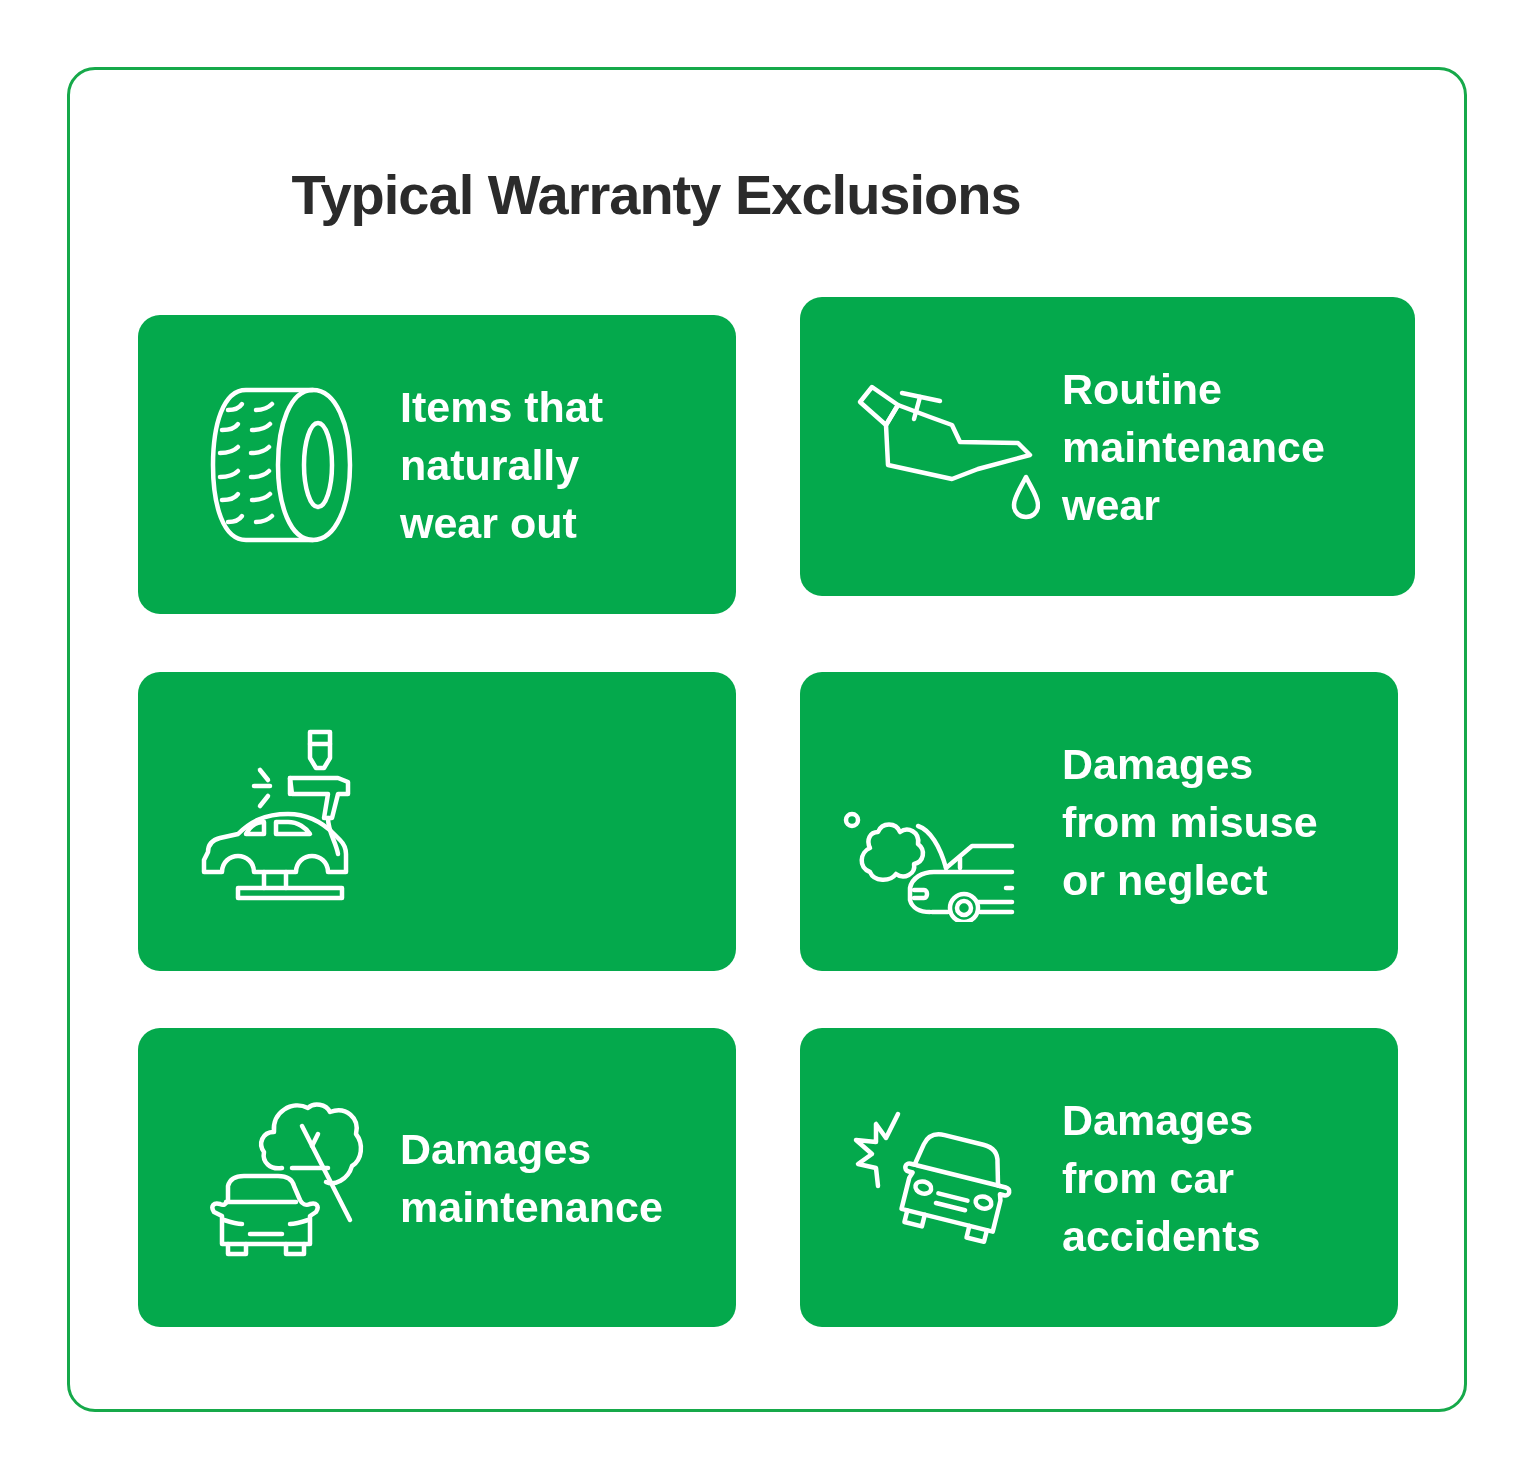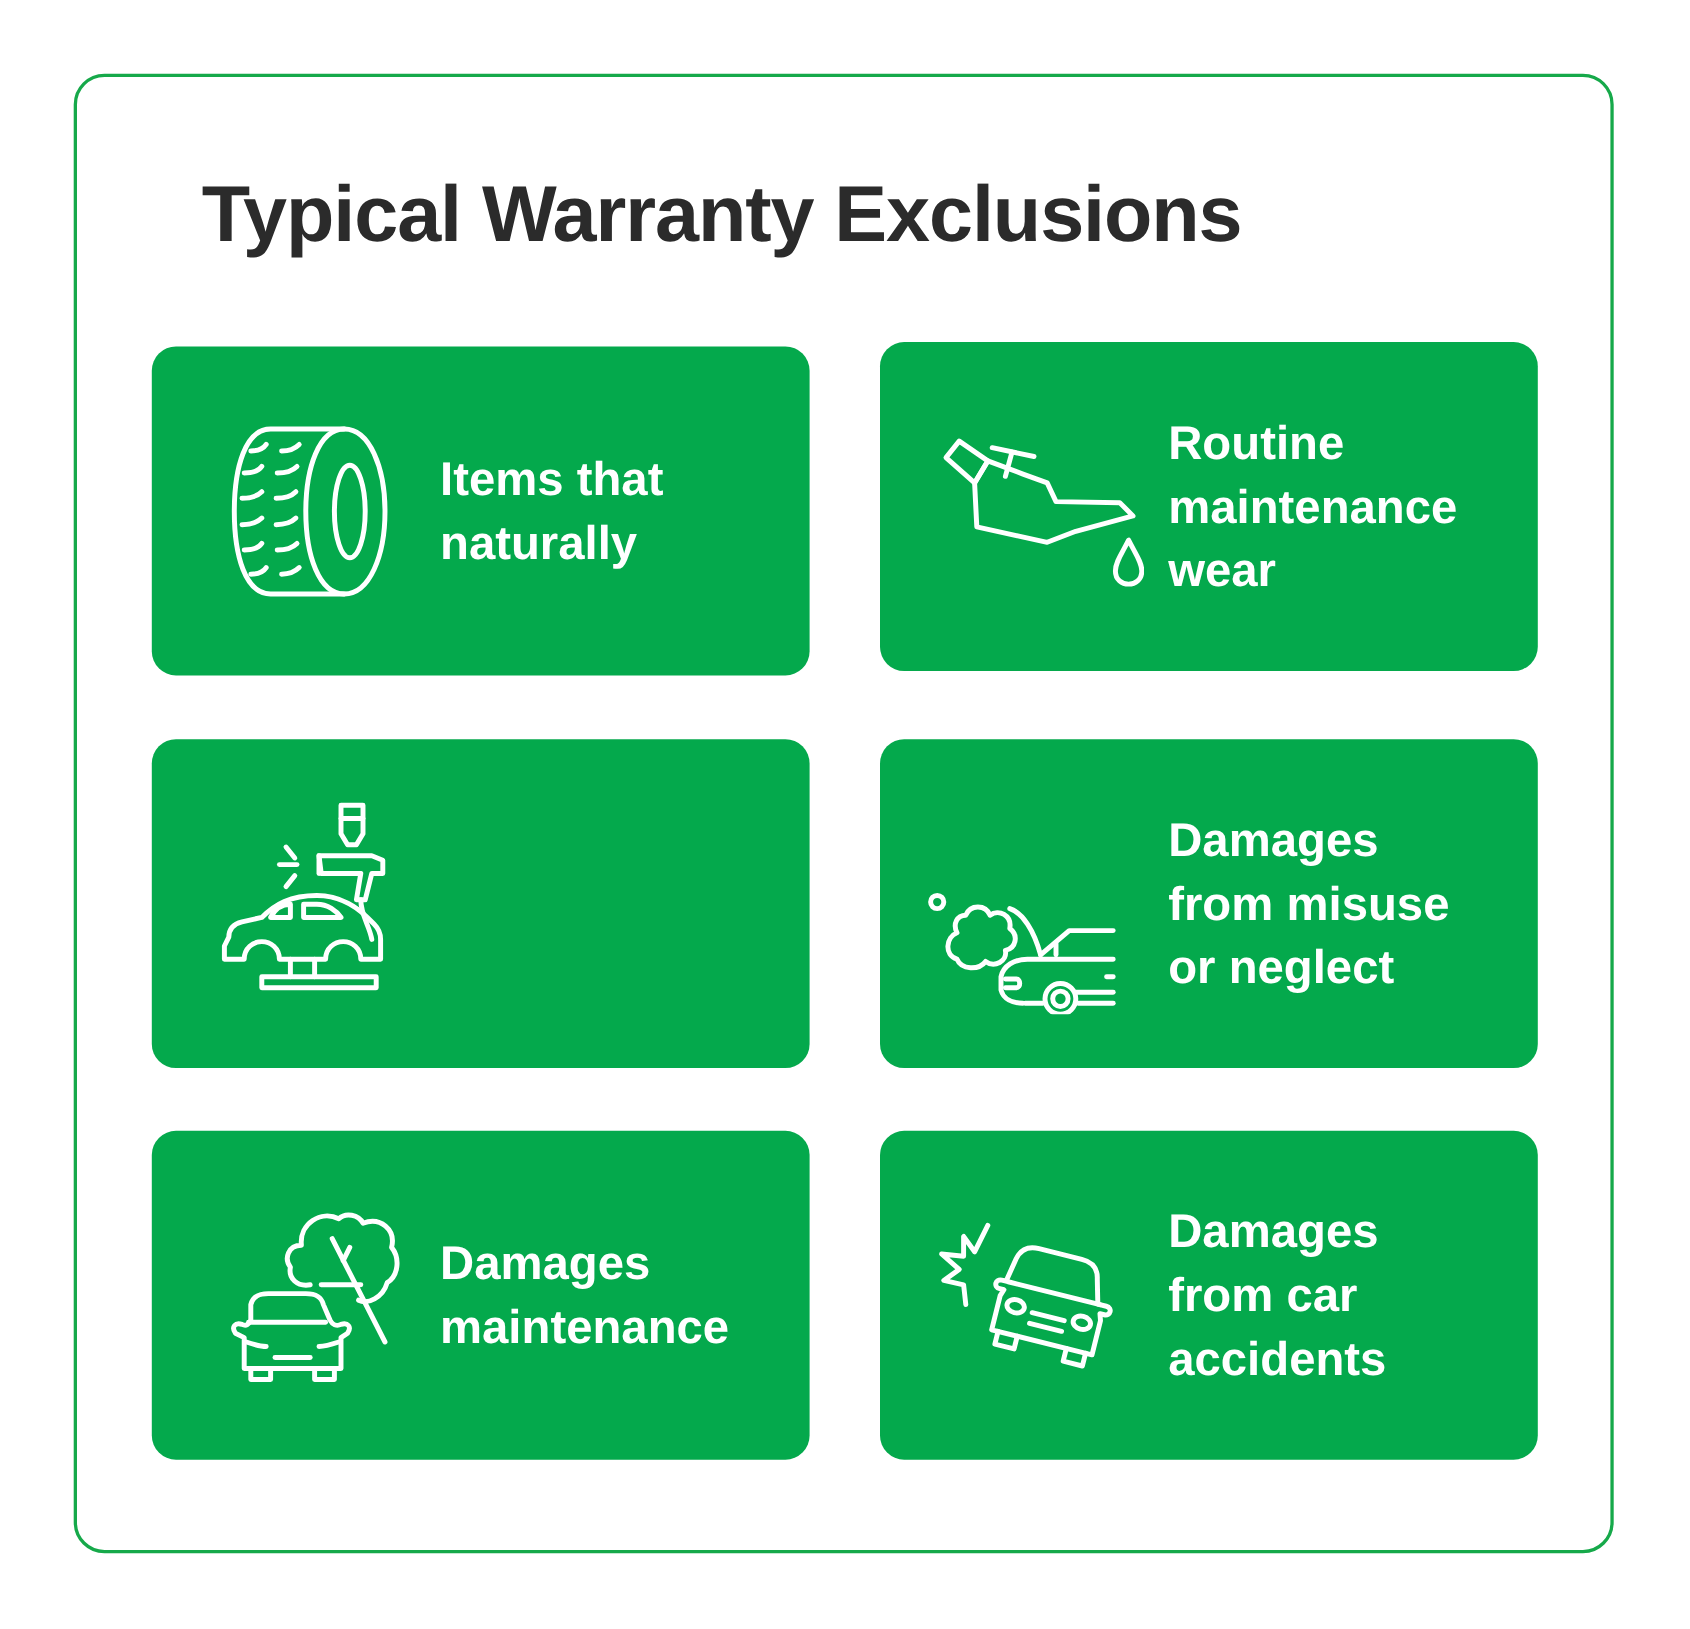--- a/index.html
+++ b/index.html
@@ -24,21 +24,21 @@
     border-radius: 28px;
     box-sizing: border-box;
     background: #ffffff;
   }
   .title {
     position: absolute;
     left: 0;
     top: 145px;
     width: 1312px;
     text-align: center;
-    font-size: 72px;
+    font-size: 56px;
     font-weight: bold;
     color: #2b2b2b;
     letter-spacing: -1px;
     line-height: 100px;
     margin: 0;
   }
   .card {
     position: absolute;
     width: 598px;
     height: 299px;
@@ -108,24 +108,25 @@
       <path class="s" d="M74 65 q12 0 18 -6"></path>
       <path class="s" d="M73 88 q12 0 18 -6"></path>
       <path class="s" d="M73 112 q12 0 18 -6"></path>
       <path class="s" d="M74 135 q12 0 18 -6"></path>
       <path class="s" d="M78 157 q10 0 16 -6"></path>
     </svg>
   </div>
   <div class="label">
     <span>Items that</span>
     <span>naturally</span>
-  </div>
-</div>
-
-<div class="card" style="left:800px; top:311px;">
+    <span>wear out</span>
+  </div>
+</div>
+
+<div class="card" style="left:800px; top:297px;padding-left:17px;">
   <div class="icon">
     <svg viewBox="0 0 200 200">
 
       <path class="s" d="M20 55 L32 40 L58 58 L46 78 Z"></path>
 
       <path class="s" d="M46 78 L58 58 L90 70 L112 78 L120 95 L178 96 L190 108 L138 122 L112 132 L48 118 Z"></path>
 
       <path class="s" d="M74 72 L80 50"></path>
       <path class="s" d="M62 46 L100 54"></path>
 

